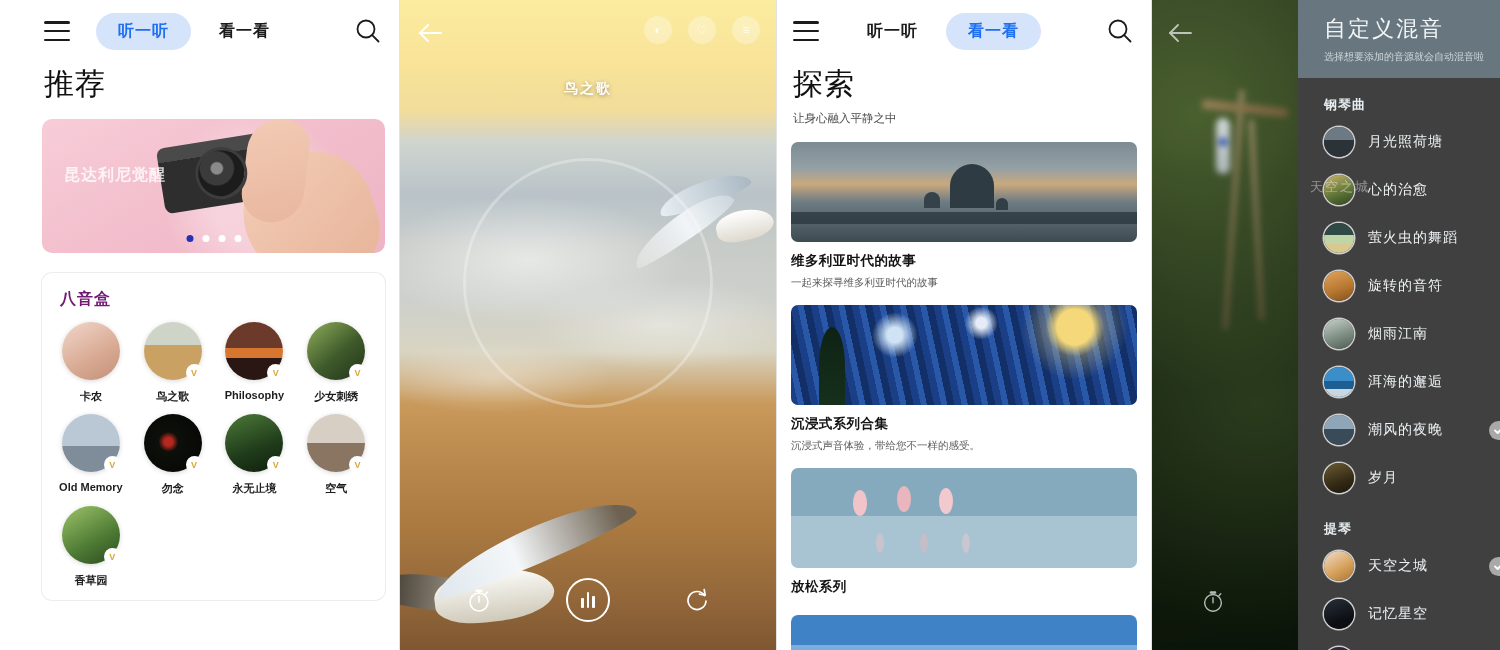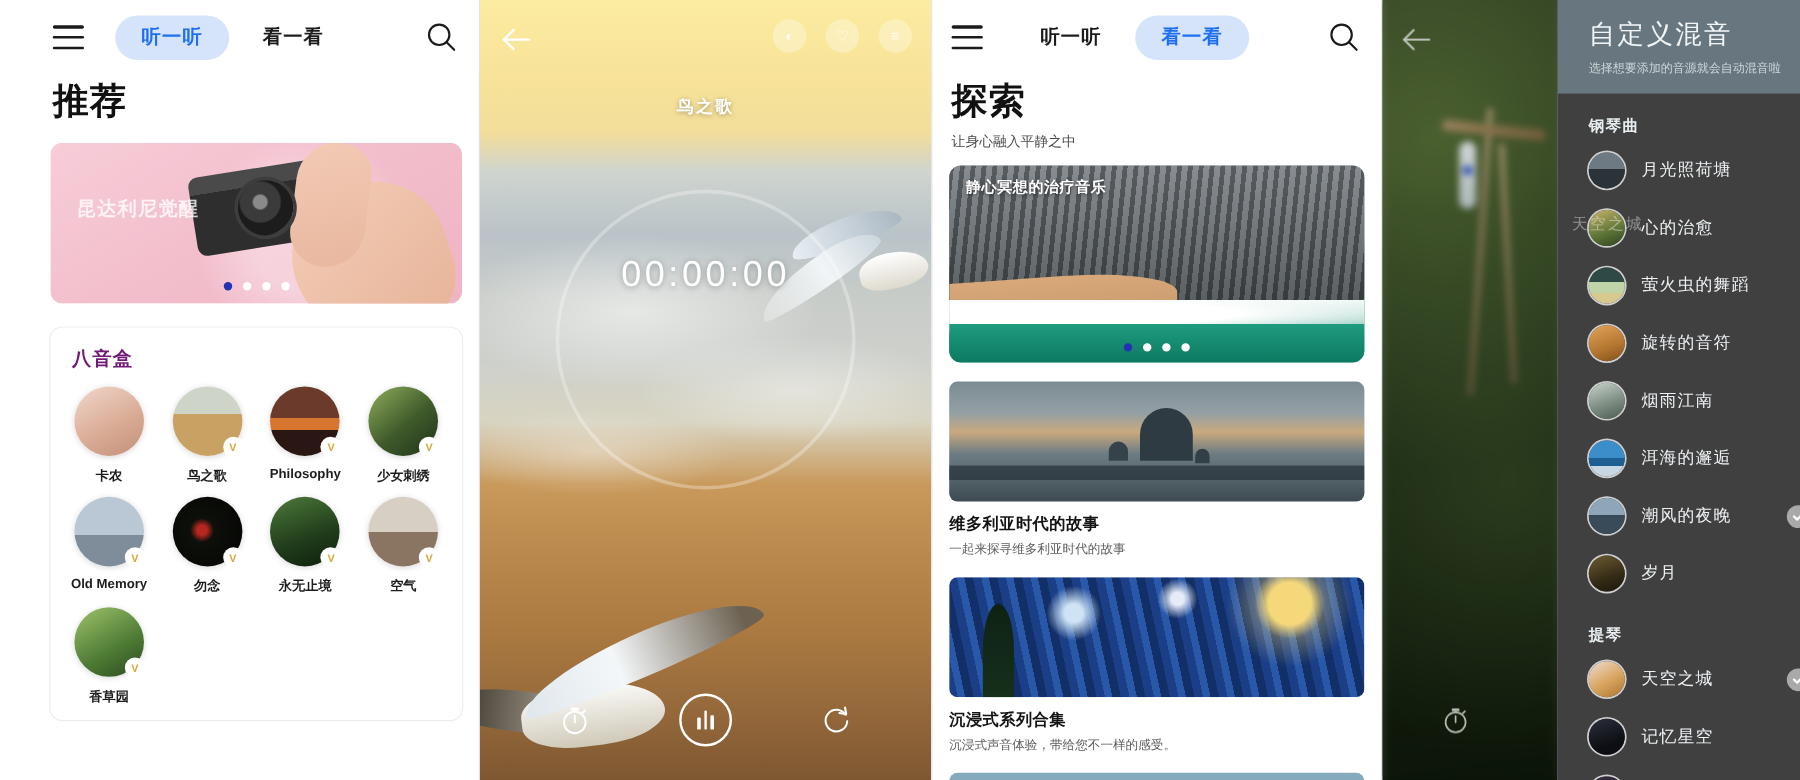--- a/index.html
+++ b/index.html
@@ -31,21 +31,21 @@
   .tabs { display: flex; align-items: center; gap: 6px; margin-left: 16px; }
   .tab {
     font-size: 16px; font-weight: bold; color: #1b1b1b;
     padding: 8px 22px; border-radius: 20px; letter-spacing: 1px; cursor: pointer;
   }
   .tab.active { background: #d6e4fb; color: #1e6ff2; }
   .search-icon { margin-left: auto; width: 30px; height: 30px; position: relative; cursor: pointer; }
   .search-icon svg { display: block; }
 
   
-  .page-title { font-size: 30px; font-weight: bold; color: #111; padding: 2px 16px 0; letter-spacing: 1px; }
+  .page-title { font-size: 30px; font-weight: normal; color: #111; padding: 2px 16px 0; letter-spacing: 1px; }
   .page-sub { font-size: 11.5px; color: #4a4a4a; padding: 6px 16px 0; }
   .banner {
     margin: 14px 14px 0; height: 134px; border-radius: 10px; position: relative;
     overflow: hidden;
     background:
       radial-gradient(circle at 62% 62%, rgba(255,255,255,.35) 0 18%, rgba(0,0,0,0) 40%),
       linear-gradient(150deg, #f7cdd8 0%, #f3bfcd 45%, #eeb4c4 100%);
   }
   .banner-cam {
     position: absolute; left: 50%; top: 16%; width: 112px; height: 66px;
@@ -397,21 +397,20 @@
     </div>
 
     <div class="player-actions">
       <div class="pa">◐</div>
       <div class="pa">♡</div>
       <div class="pa">≡</div>
     </div>
 
     <div class="player-title">鸟之歌</div>
     <div class="player-ring"></div>
-    <div class="player-time">00:00:00</div>
 
     <div class="player-ctrls">
       <div class="ctrl">
         <svg width="28" height="28" viewBox="0 0 28 28">
           <circle cx="14" cy="16" r="9" fill="none" stroke="#fff" stroke-width="1.6"></circle>
           <line x1="14" y1="16" x2="14" y2="10.5" stroke="#fff" stroke-width="1.6" stroke-linecap="round"></line>
           <rect x="10.5" y="3.5" width="7" height="2.6" rx="1" fill="#fff"></rect>
           <line x1="14" y1="6" x2="14" y2="7.4" stroke="#fff" stroke-width="1.6"></line>
           <line x1="20.5" y1="8" x2="22.4" y2="6.2" stroke="#fff" stroke-width="1.6" stroke-linecap="round"></line>
         </svg>
@@ -447,33 +446,20 @@
         <svg width="30" height="30" viewBox="0 0 30 30">
             <circle cx="13" cy="13" r="8.5" fill="none" stroke="#1b1b1b" stroke-width="1.8"></circle>
             <line x1="19.2" y1="19.2" x2="25.5" y2="25.5" stroke="#1b1b1b" stroke-width="1.8" stroke-linecap="round"></line>
           </svg>
       </div>
     </div>
 
     <div class="page-title">探索</div>
     <div class="page-sub">让身心融入平静之中</div>
 
-    <div class="exp-banner">
-      <div class="exp-rock"></div>
-      <div class="exp-sand"></div>
-      <div class="exp-foam"></div>
-      <div class="exp-sea"></div>
-      <div class="exp-b-title">静心冥想的治疗音乐</div>
-      <div class="dots exp-dots">
-        <span class="dot active"></span>
-        <span class="dot"></span>
-        <span class="dot"></span>
-        <span class="dot"></span>
-      </div>
-    </div>
 
     <div class="exp-grid" id="expgrid">
         <div class="exp-card">
           <div class="exp-img img-victorian"></div>
           <h4>维多利亚时代的故事</h4>
           <p>一起来探寻维多利亚时代的故事</p>
         </div>
         <div class="exp-card">
           <div class="exp-img img-starry"></div>
           <h4>沉浸式系列合集</h4>

